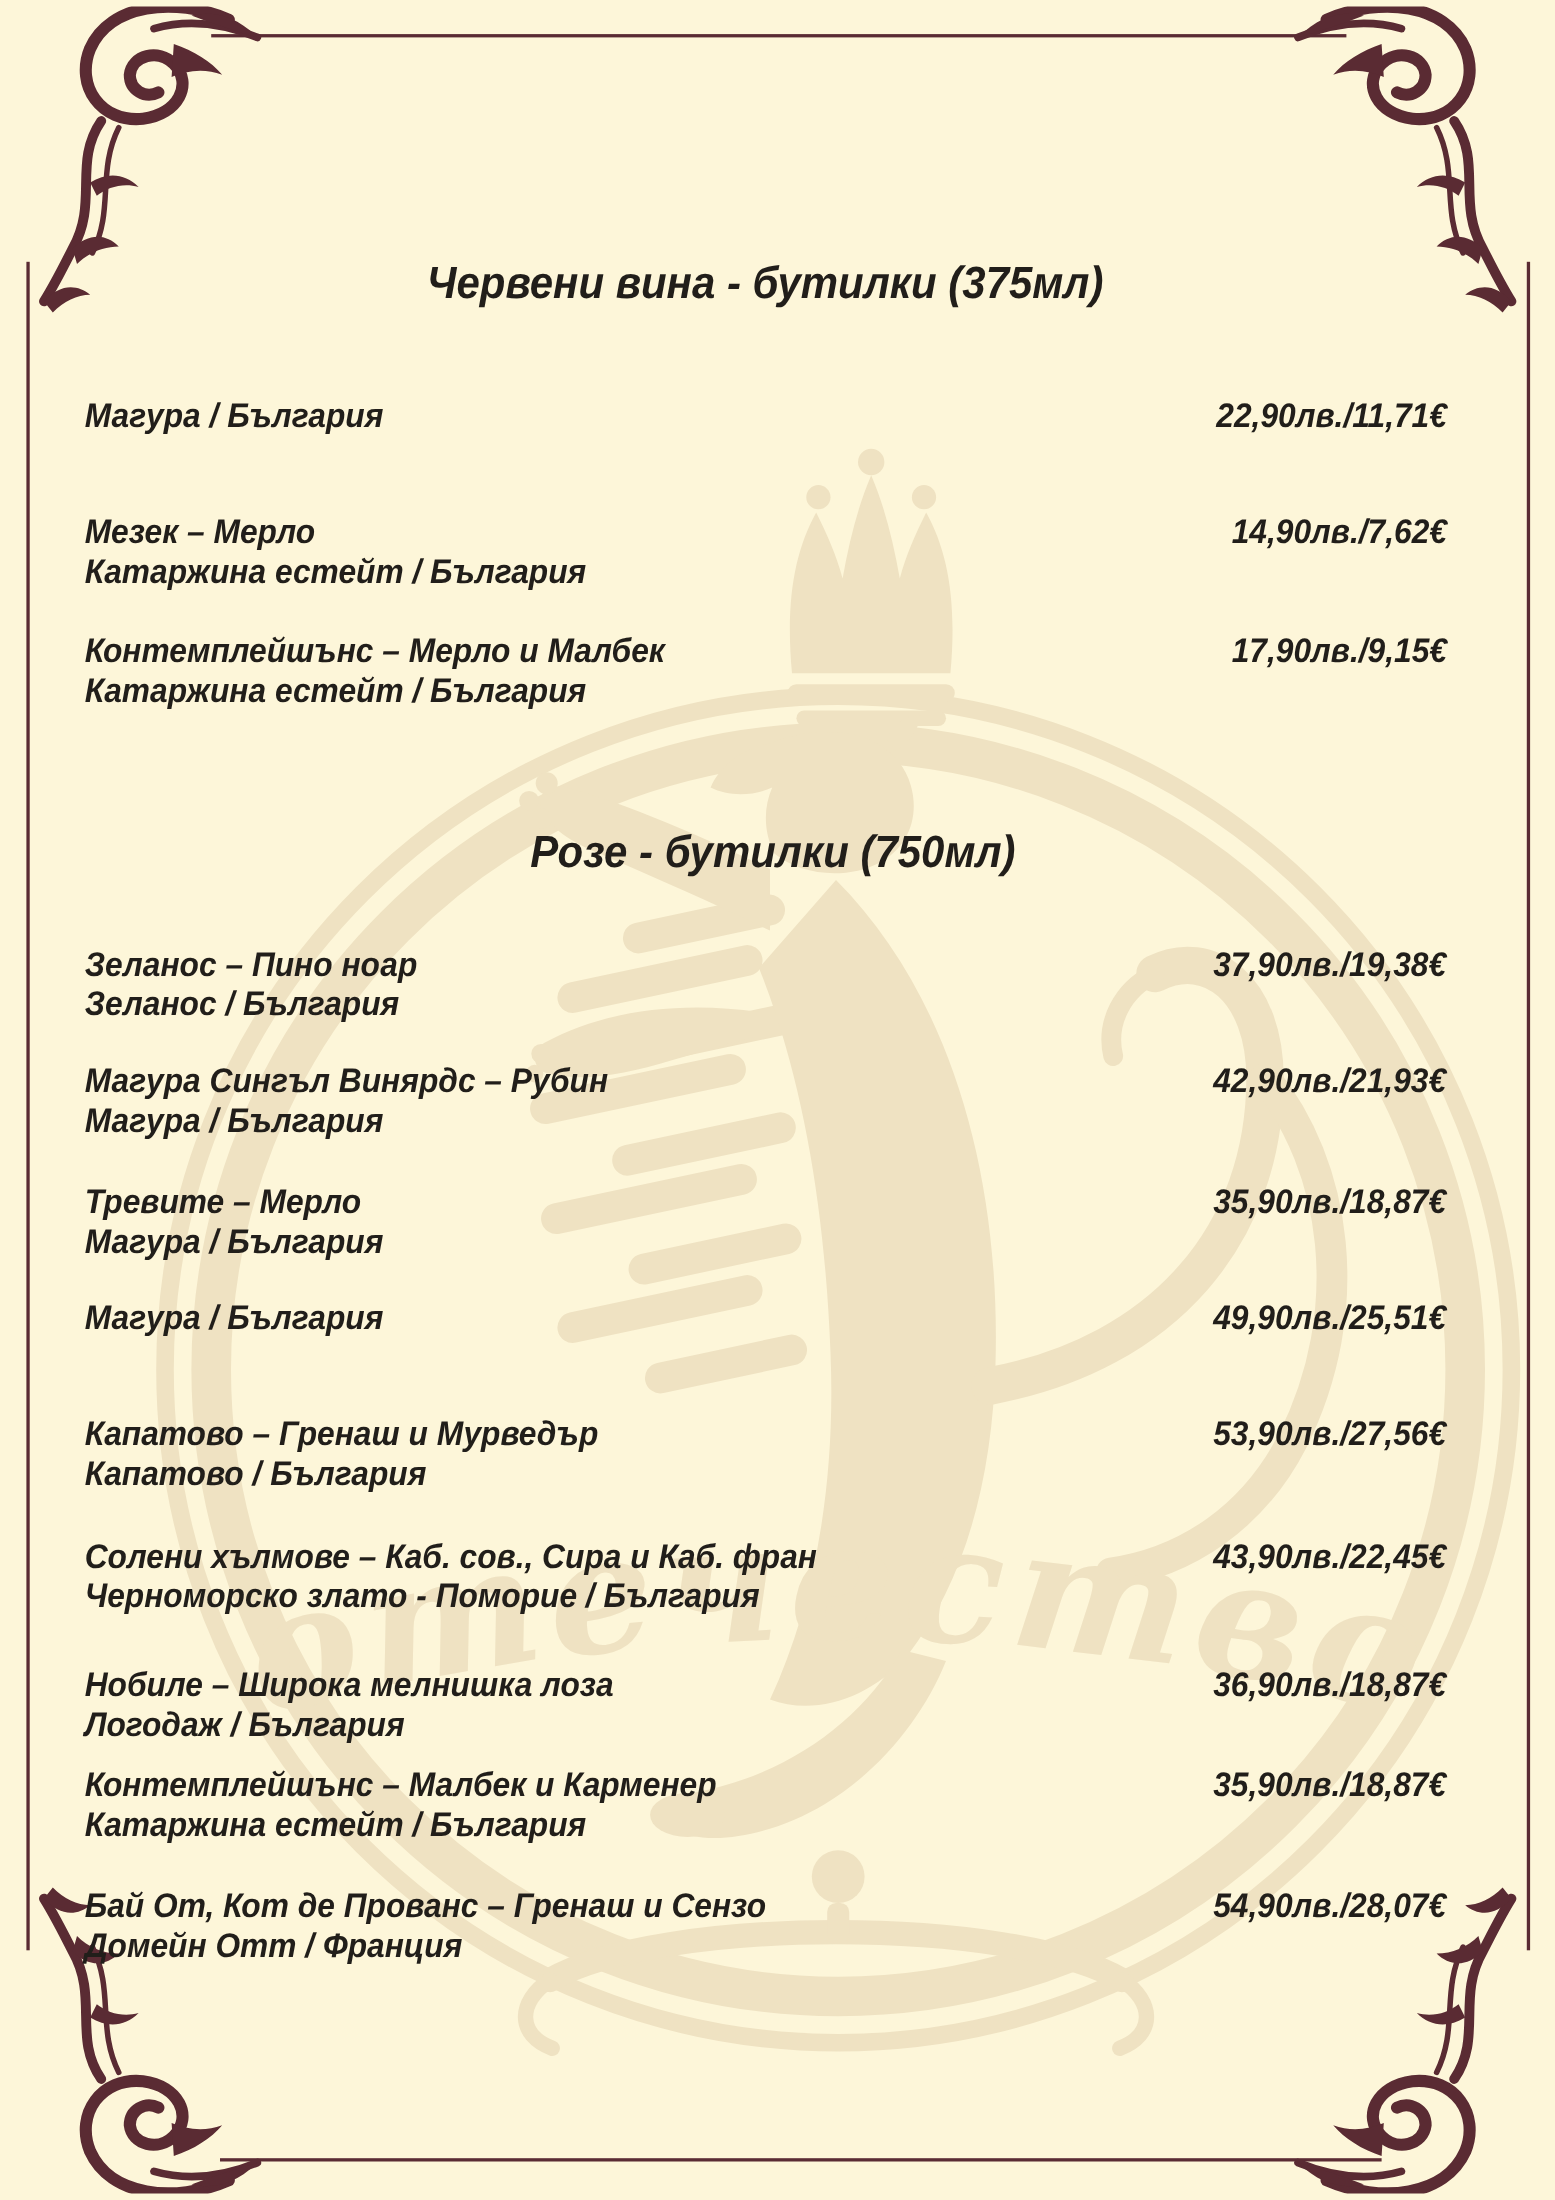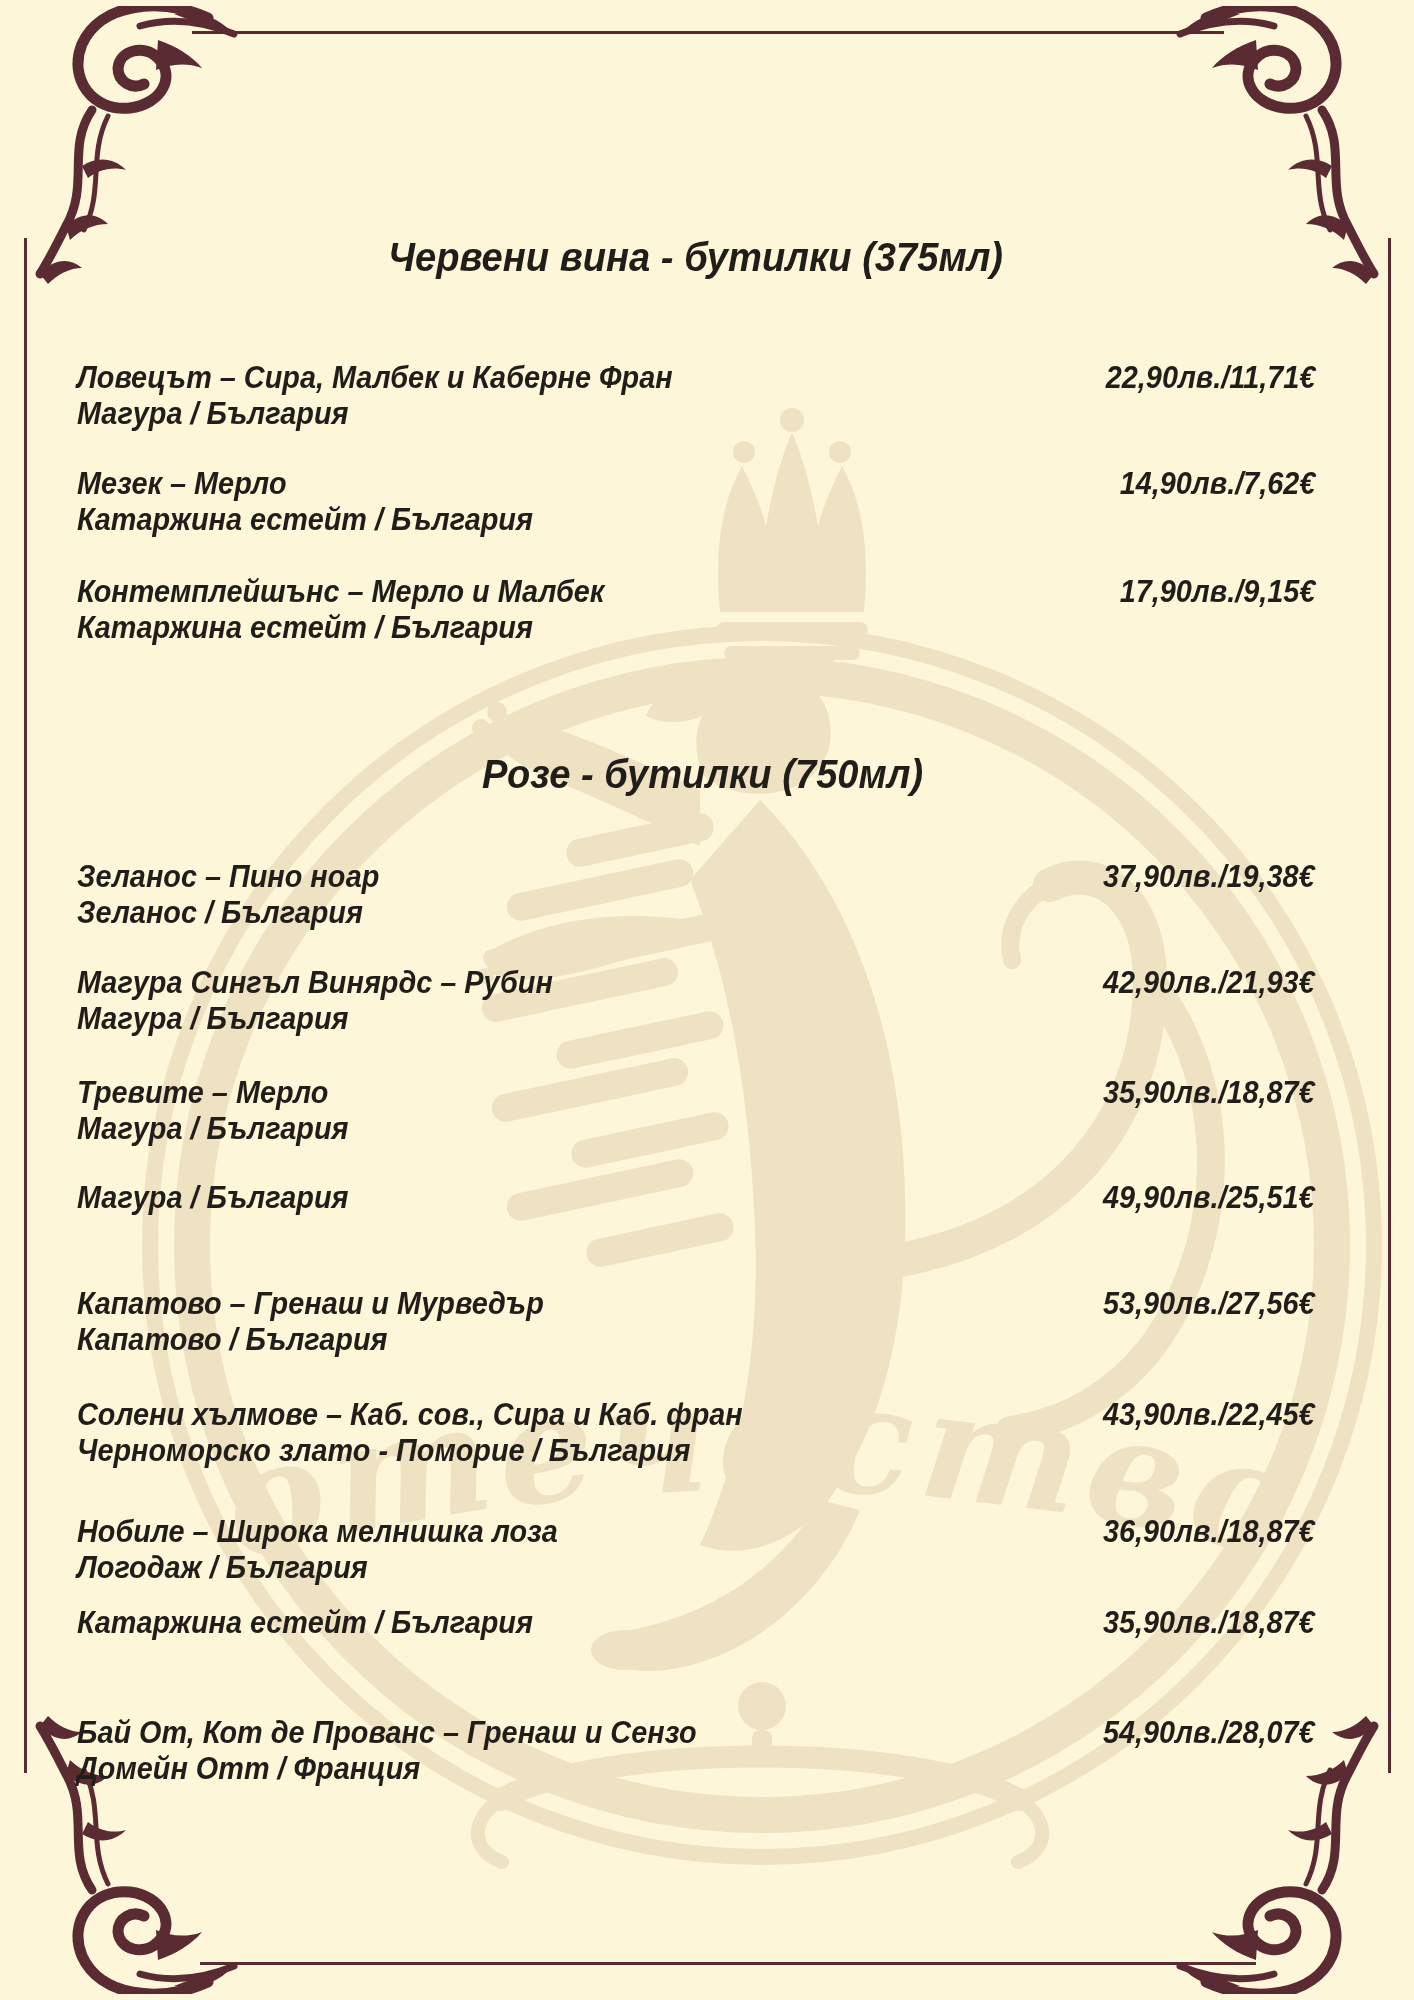--- a/index.html
+++ b/index.html
@@ -123,21 +123,20 @@
     </svg>
   <svg class="corner br" viewBox="0 0 230 280">
       <use href="#flourish"></use>
     </svg>
 
   <h2 class="sec-title" style="top:221px">
     <span class="cx">Червени вина - бутилки (375мл)</span>
   </h2>
 
   <div class="row" style="top:360px">
-    <div><span class="cx">Ловецът – Сира, Малбек и Каберне Фран</span></div>
     <div><span class="cx">Магура / България</span></div>
     <div class="price"><span class="cx">22,90лв./11,71€</span></div>
   </div>
   <div class="row" style="top:466px">
     <div><span class="cx">Мезек – Мерло</span></div>
     <div><span class="cx">Катаржина естейт / България</span></div>
     <div class="price"><span class="cx">14,90лв./7,62€</span></div>
   </div>
   <div class="row" style="top:574px">
     <div><span class="cx">Контемплейшънс – Мерло и Малбек</span></div>
@@ -177,20 +176,21 @@
     <div><span class="cx">Солени хълмове – Каб. сов., Сира и Каб. фран</span></div>
     <div><span class="cx">Черноморско злато - Поморие / България</span></div>
     <div class="price"><span class="cx">43,90лв./22,45€</span></div>
   </div>
   <div class="row" style="top:1514px">
     <div><span class="cx">Нобиле – Широка мелнишка лоза</span></div>
     <div><span class="cx">Логодаж / България</span></div>
     <div class="price"><span class="cx">36,90лв./18,87€</span></div>
   </div>
   <div class="row" style="top:1605px">
+    <div><span class="cx">Контемплейшънс – Малбек и Карменер</span></div>
     <div><span class="cx">Катаржина естейт / България</span></div>
     <div class="price"><span class="cx">35,90лв./18,87€</span></div>
   </div>
   <div class="row" style="top:1715px">
     <div><span class="cx">Бай От, Кот де Прованс – Гренаш и Сензо</span></div>
     <div><span class="cx">Домейн Отт / Франция</span></div>
     <div class="price"><span class="cx">54,90лв./28,07€</span></div>
   </div>
 
 </div>

